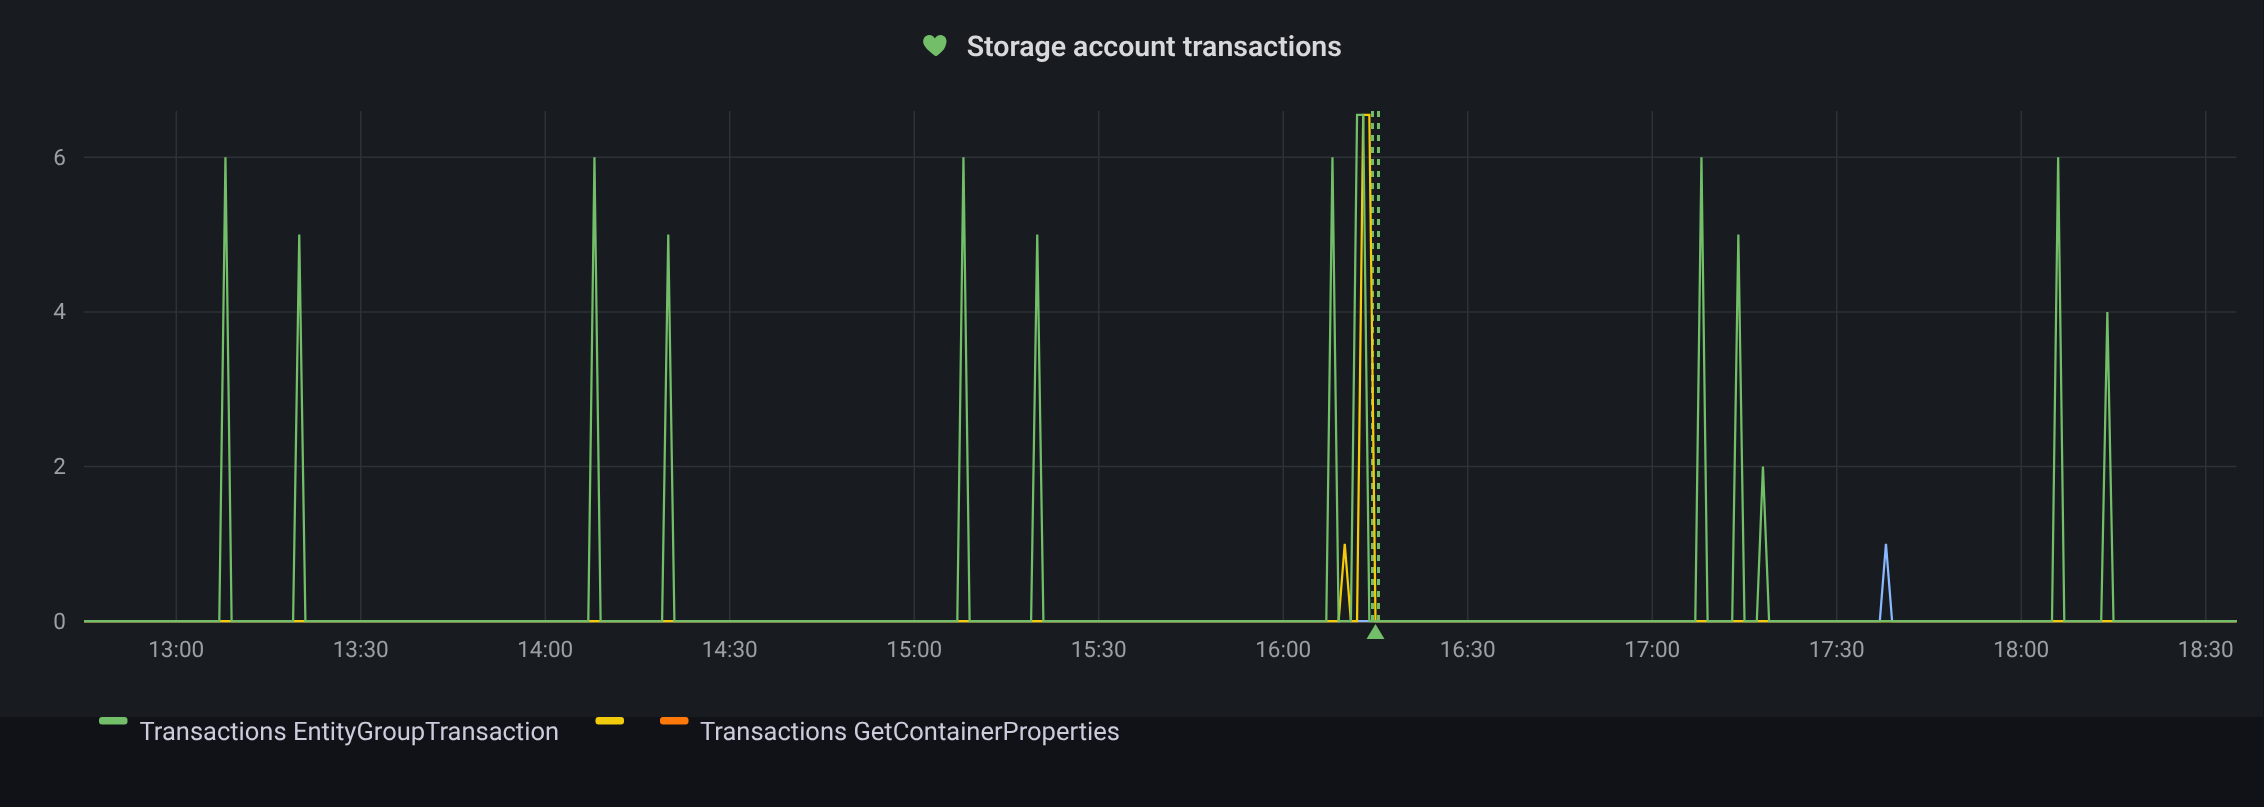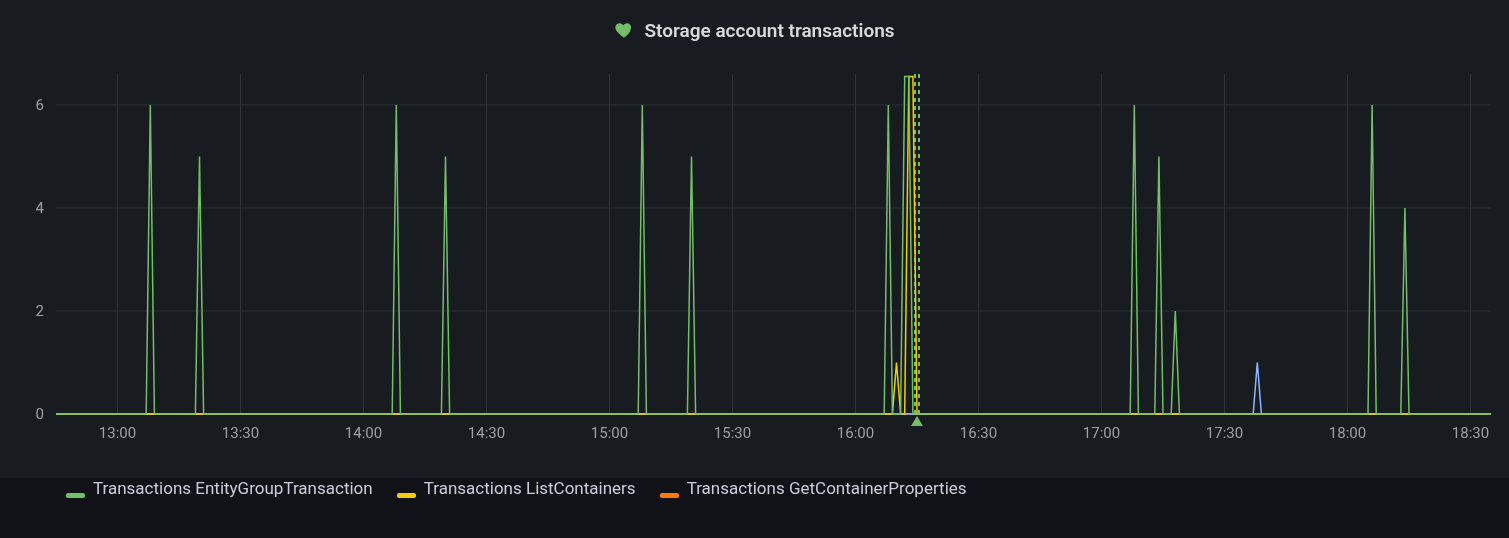--- a/index.html
+++ b/index.html
@@ -49,21 +49,21 @@
   .legend {
     display: flex;
     flex-wrap: wrap;
     gap: 6px 24px;
     padding: 4px 0 0 60px;
     font-size: 17px;
     color: #ccccdc;
   }
   .legend-item {
     display: flex;
-    align-items: flex-end;
+    align-items: flex-start;
     gap: 8px;
     cursor: pointer;
   }
   .legend-swatch {
     width: 19px;
     height: 5px;
     border-radius: 2px;
     flex-shrink: 0;
   }
   .tick-label {
@@ -150,21 +150,20 @@
       </svg>
   </div>
 
   <div class="legend" id="legend">
       <div class="legend-item">
         <span class="legend-swatch" style="background: rgb(115, 191, 105);"></span>
         <span>Transactions EntityGroupTransaction</span>
       </div>
       <div class="legend-item">
         <span class="legend-swatch" style="background: rgb(242, 204, 12);"></span>
-        <span>Transactions ListContainers</span>
       </div>
       <div class="legend-item">
         <span class="legend-swatch" style="background: rgb(255, 120, 10);"></span>
         <span>Transactions GetContainerProperties</span>
       </div>
     </div>
 
 </div>
 
 </body></html>

